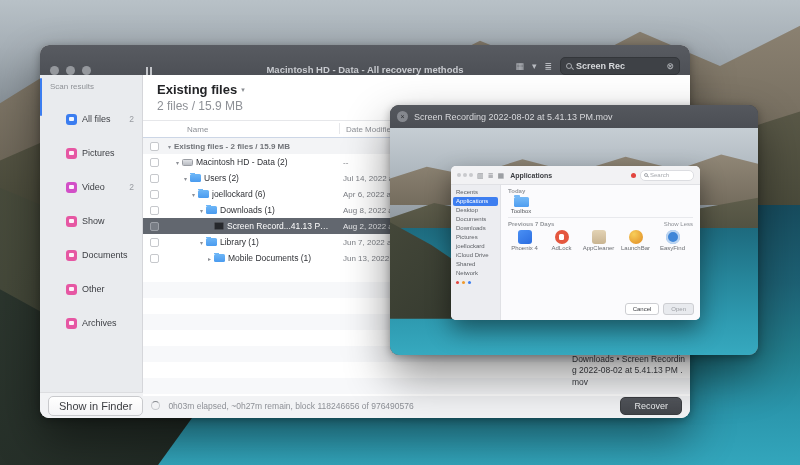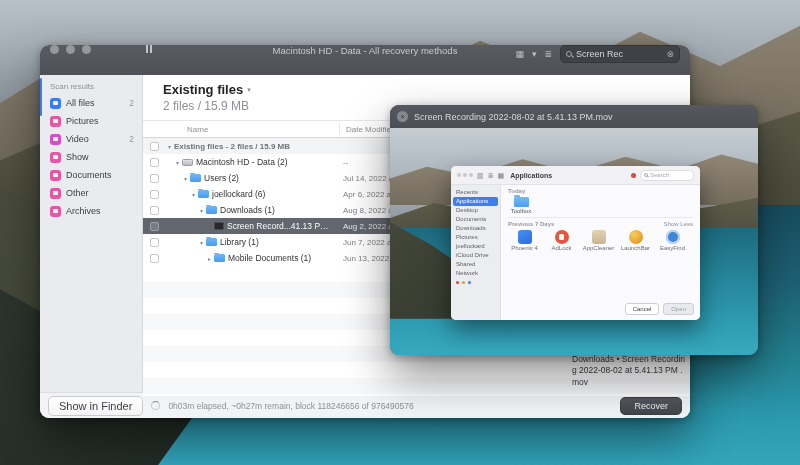--- a/index.html
+++ b/index.html
@@ -27,21 +27,21 @@
     clip-path: polygon(0 10%,35% 40%,65% 72%,52% 100%,0 100%); }
 
   
   .window { position: absolute; border-radius: 9px; overflow: hidden;
     box-shadow: 0 20px 45px rgba(0,0,0,.45), 0 2px 8px rgba(0,0,0,.3); }
 
   
   #main-window { left: 40px; top: 45px; width: 650px; height: 373px; background: #fff;
     display: flex; flex-direction: column; z-index: 10; }
   .m-titlebar { flex: 0 0 30px; background: linear-gradient(180deg,#585b61,#4d5056);
-    display: flex; align-items: flex-start; padding: 0 10px; position: relative; }
+    display: flex; align-items: flex-end; padding: 0 10px; position: relative; font-weight: bold; }
   .lights { display: flex; gap: 7px; }
   .light { width: 9px; height: 9px; border-radius: 50%; background: #95989d; }
   .pause-icon { position: absolute; left: 106px; display: flex; gap: 2px; }
   .pause-icon i { display: block; width: 2px; height: 8px; background: #c3c5c9; }
   .m-title { position: absolute; left: 50%; transform: translateX(-50%);
     font-size: 9.5px; color: #c9cbd0; white-space: nowrap; }
   .tb-right { margin-left: auto; display: flex; align-items: center; gap: 8px; }
   .tb-icon { color: #b9bcc1; font-size: 9px; line-height: 1; }
   .searchbox { display: flex; align-items: center; gap: 4px; background: #3e4146;
     border: 1px solid #33363a; border-radius: 5px; height: 18px; padding: 0 5px; width: 120px; }
@@ -49,30 +49,30 @@
   .mag::after { content: ""; position: absolute; width: 3px; height: 1.2px; background: #a6a9ae;
     right: -2.5px; bottom: -1px; transform: rotate(45deg); }
   .searchbox .val { color: #d6d8db; font-size: 9px; flex: 1; white-space: nowrap; overflow: hidden; }
   .searchbox .clear { color: #a6a9ae; font-size: 9px; }
 
   .m-body { flex: 1; display: flex; min-height: 0; }
   .m-sidebar { flex: 0 0 103px; background: #e9ebee; border-right: 1px solid #d5d6da;
     padding-top: 5px; position: relative; }
   .accent-bar { position: absolute; left: 0; top: 3px; width: 2px; height: 38px; background: #3b7df0; border-radius: 1px; }
   .sb-section { font-size: 8px; color: #8f9297; padding: 2px 0 3px 10px; }
-  .sb-item { height: 18px; display: flex; align-items: center; gap: 5px; padding: 0 8px 0 10px;
-    font-size: 9px; color: #3c3e43; }
+  .sb-item { height: 18px; display: flex; align-items: center; gap: 5px; padding: 0 8px 0 26px;
+    font-size: 9px; color: #3c3e43; margin-top: 16px; }
   .sb-count { margin-left: auto; font-size: 8.5px; color: #989ba1; }
   .cat { width: 11px; height: 11px; border-radius: 3px; flex: 0 0 11px;
     display: flex; align-items: center; justify-content: center; }
   .cat::after { content: ""; width: 5px; height: 4px; background: rgba(255,255,255,.92); border-radius: 1px; }
   .cat-blue { background: #3b7df0; } .cat-pink { background: #e657a3; } .cat-purple { background: #d24fc7; }
 
   .m-content { flex: 1; position: relative; background: #fff; min-width: 0; }
-  .c-header { padding: 7px 0 0 20px; }
+  .c-header { padding: 7px 0 0 14px; }
   .c-title-row { display: flex; align-items: center; gap: 4px; }
   .c-title { font-size: 13px; font-weight: bold; color: #232427; }
   .c-caret { font-size: 7px; color: #8a8d92; }
   .c-sub { font-size: 12px; color: #8d9096; margin-top: 2px; }
   .t-header { margin-top: 7px; height: 18px; border-top: 1px solid #e6e7ea; border-bottom: 1px solid #ccd6e6;
     position: relative; font-size: 8px; color: #8d9096; }
   .th-name { position: absolute; left: 44px; top: 4px; }
   .th-date { position: absolute; left: 196px; top: 2px; border-left: 1px solid #e6e7ea; padding: 2px 0 0 6px; }
 
   .row { height: 16px; display: flex; align-items: center; position: relative; font-size: 8.5px; color: #2f3136; }

